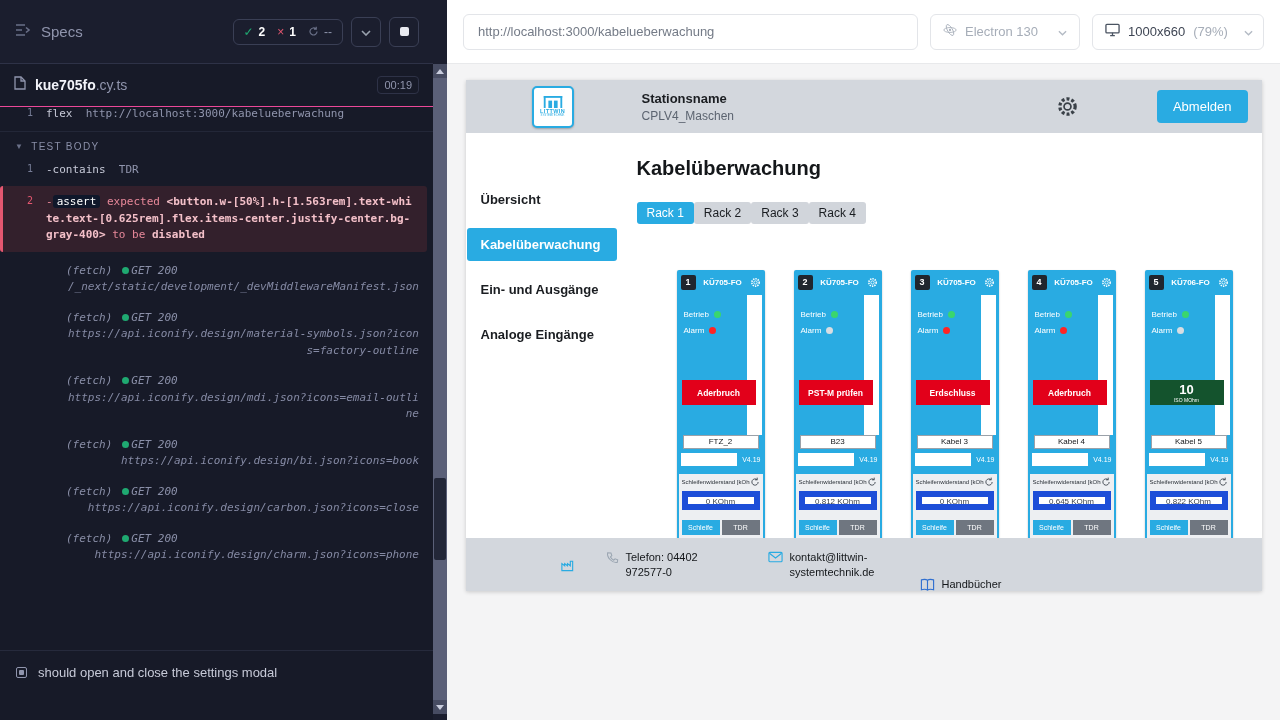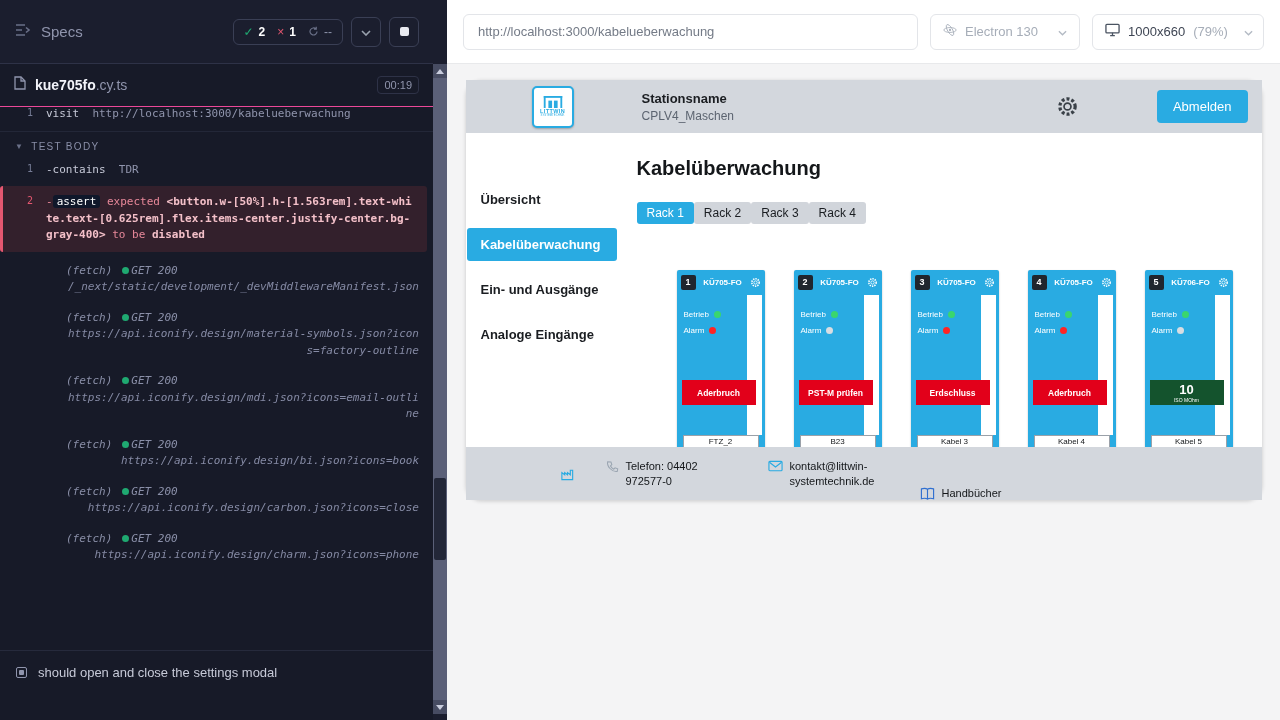--- a/index.html
+++ b/index.html
@@ -82,22 +82,22 @@
   .urlbox input { border:none; outline:none; width:100%; background:transparent; color:#747b87;
                   font-size:13px; font-family:inherit; }
   .dd { height:36px; border:1px solid #e3e5e9; border-radius:6px; display:flex; align-items:center;
         gap:8px; padding:0 12px; font-size:13px; cursor:pointer; flex-shrink:0; }
   .dd.browser { color:#a6adb8; width:150px; }
   .dd.viewport { color:#3f4654; width:172px; }
   .dd .spring { flex:1; }
   .dim { color:#a6adb8; }
 
   .aut-wrap { flex:1; min-height:0; overflow:hidden; }
-  .app { width:796px; height:420px; margin:16px auto 0; background:#fff; display:flex; flex-direction:column;
-         box-shadow:0 1px 4px rgba(0,0,0,.18);border-radius:16px; }
+  .app { width:796px; height:511px; margin:16px auto 0; background:#fff; display:flex; flex-direction:column;
+         box-shadow:0 1px 4px rgba(0,0,0,.18); }
 
   .app-header { height:53px; flex-shrink:0; background:#d3d7dd; display:flex; align-items:center; padding:0 14px; }
   .logo { width:42px; height:42px; margin-left:52px; background:#fff; border:2px solid #29abe2; border-radius:5px;
           display:flex; flex-direction:column; align-items:center; justify-content:center; flex-shrink:0;
           box-shadow:0 1px 2px rgba(0,0,0,.25); }
   .logo-t1 { font-size:5.5px; font-weight:bold; color:#29abe2; letter-spacing:.4px; line-height:1.2; }
   .logo-t2 { font-size:2.8px; color:#29abe2; line-height:1; }
   .station { margin-left:68px; }
   .station-label { font-size:13px; font-weight:bold; color:#1a1d21; }
   .station-name { font-size:12px; color:#5c6470; margin-top:3px; }
@@ -219,21 +219,21 @@
           <path d="M7 1v4h4" fill="none" stroke="#9095ad" stroke-width="1.3"></path>
         </svg>
     </span>
     <span class="spec-name"><b>kue705fo</b><span class="ext">.cy.ts</span></span>
     <span class="timer">00:19</span>
   </div>
 
   <div class="cy-log">
     <div class="row visit">
       <span class="ln">1</span>
-      <span class="body"><span class="method">visit</span>&nbsp;&nbsp;<span class="arg">http://localhost:3000/kabelueberwachung</span></span>
+      <span class="body"><span class="method">flex</span>&nbsp;&nbsp;<span class="arg">http://localhost:3000/kabelueberwachung</span></span>
     </div>
 
     <div class="sect">
       <span class="chev">▼</span>
       <span>TEST BODY</span>
     </div>
 
     <div class="row">
       <span class="ln">1</span>
       <span class="body"><span class="method">-contains</span>&nbsp;&nbsp;<span class="arg">TDR</span></span>

